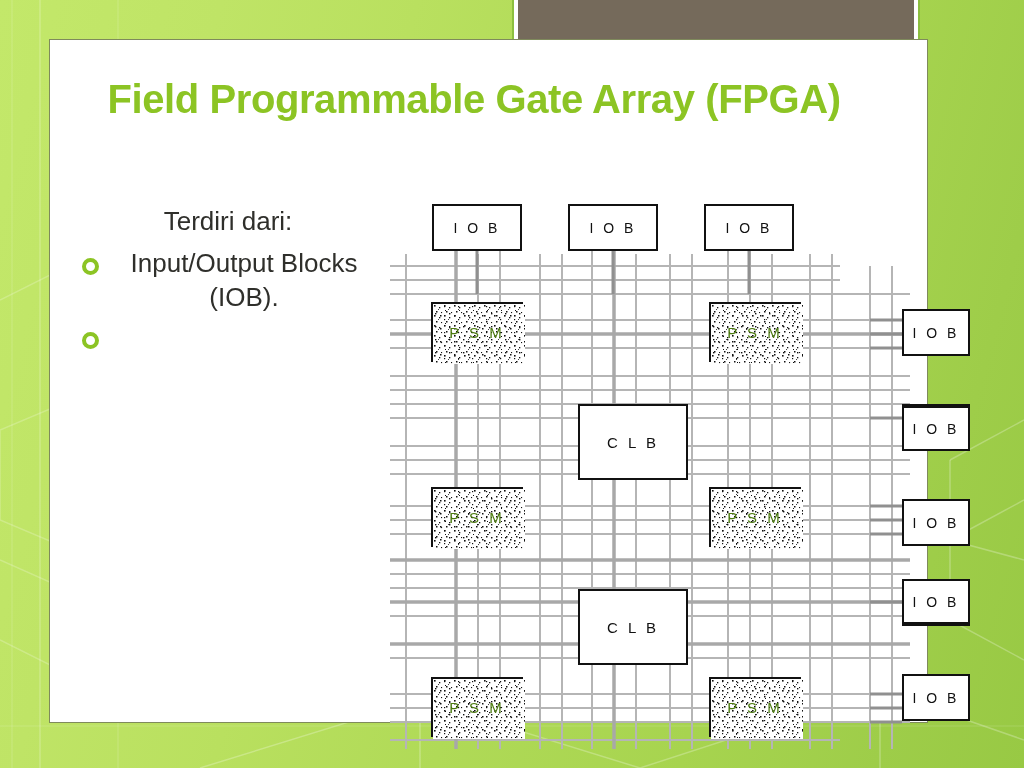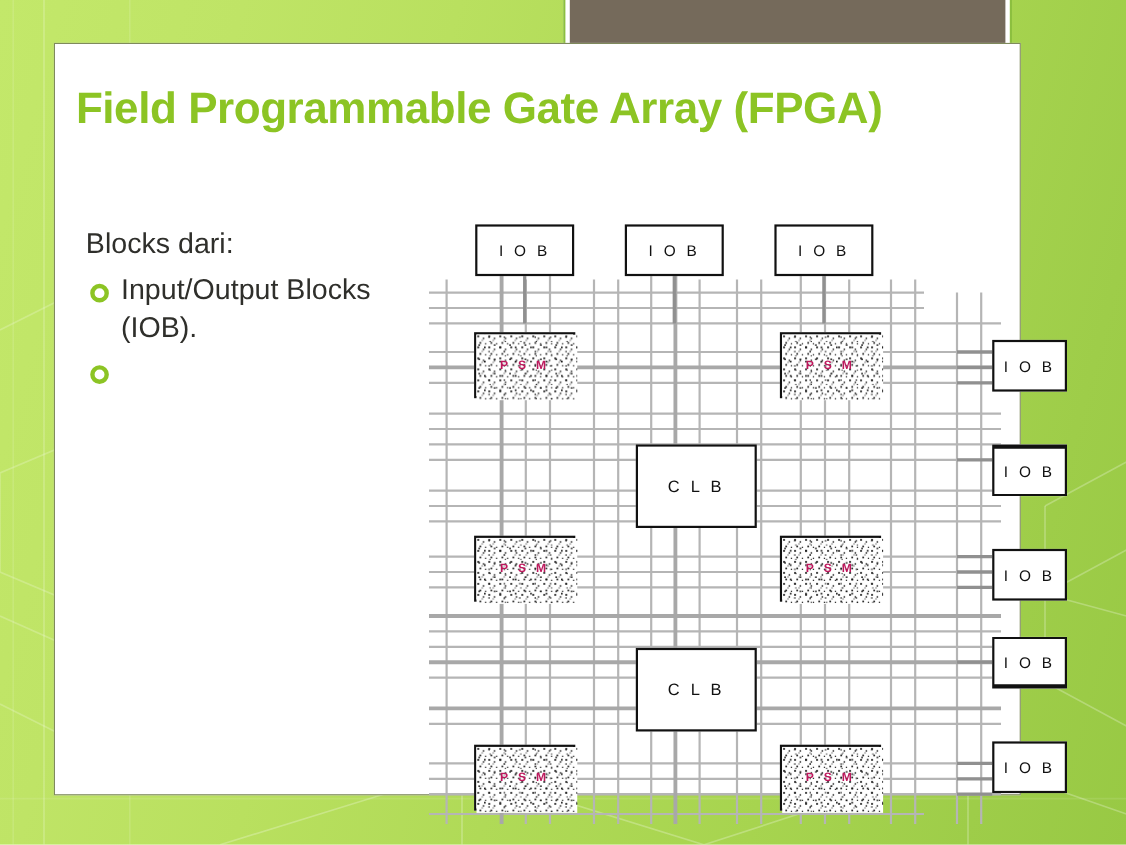--- a/index.html
+++ b/index.html
@@ -26,20 +26,21 @@
     width:100%;height:100%;
     background:#756a5b;
     box-sizing:border-box;
   }
   
   #card{
     position:absolute;left:49px;top:39px;width:879px;height:684px;
     background:#ffffff;
     border:1px solid #7f8a5c;
     box-sizing:border-box;
+    text-align:center;
   }
   #title{
     position:absolute;left:19px;top:36px;width:810px;
     color:#8cc424;
     font-size:40px;line-height:47px;
     font-weight:bold;
     letter-spacing:-0.4px;
     white-space:pre-line;
   }
   #body{
@@ -68,21 +69,21 @@
     position:absolute;left:320px;top:114px;width:600px;height:600px;
   }
   #diagram svg{display:block;}
   .blk{position:absolute;box-sizing:border-box;background:#ffffff;
        border:2px solid #111111;
        display:flex;align-items:center;justify-content:center;
        font-family:"Liberation Sans", sans-serif;
        font-size:14px;letter-spacing:3px;color:#111111;}
   .psm{border:2px solid #111;}
   .psmfill{position:absolute;inset:0;}
-  .psmlabel{position:relative;z-index:2;font-size:11px;letter-spacing:3px;font-weight:bold;color:#be185d;}
+  .psmlabel{position:relative;z-index:2;font-size:15px;letter-spacing:3px;font-weight:normal;color:#4d7c0f;}
 </style>
 </head>
 <body>
 
 <div id="slide">
 
   <svg id="deco" width="1024" height="768" viewBox="0 0 1024 768" aria-hidden="true">
     <g stroke="#ffffff" stroke-opacity="0.22" fill="none" stroke-width="1.5">
       <path d="M0 430 L90 392 L190 430 L190 520 L90 558 L0 520 Z"></path>
       <path d="M0 560 L90 600 L190 560"></path>
@@ -108,21 +109,21 @@
 
   <div id="brownwrap">
     <div id="brownbox"></div>
   </div>
 
   <div id="card">
 
     <div id="title">Field Programmable Gate Array (FPGA)</div>
 
     <div id="body">
-      <p class="lead">Blocks dari:</p>
+      <p class="lead">Terdiri dari:</p>
       <ul class="bullets">
         <li>
           <span class="ring"></span>
           <span>Input/Output Blocks (IOB).</span>
         </li>
         <li>
           <span class="ring"></span>
         </li>
       </ul>
     </div>

